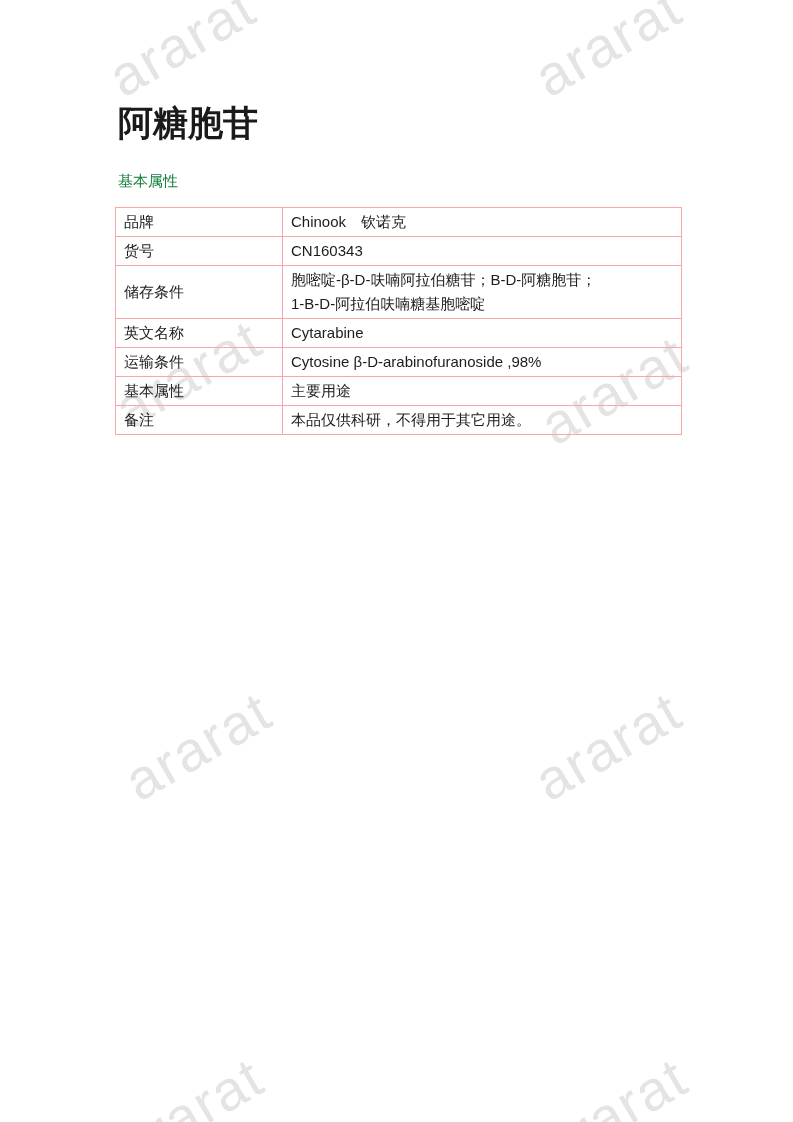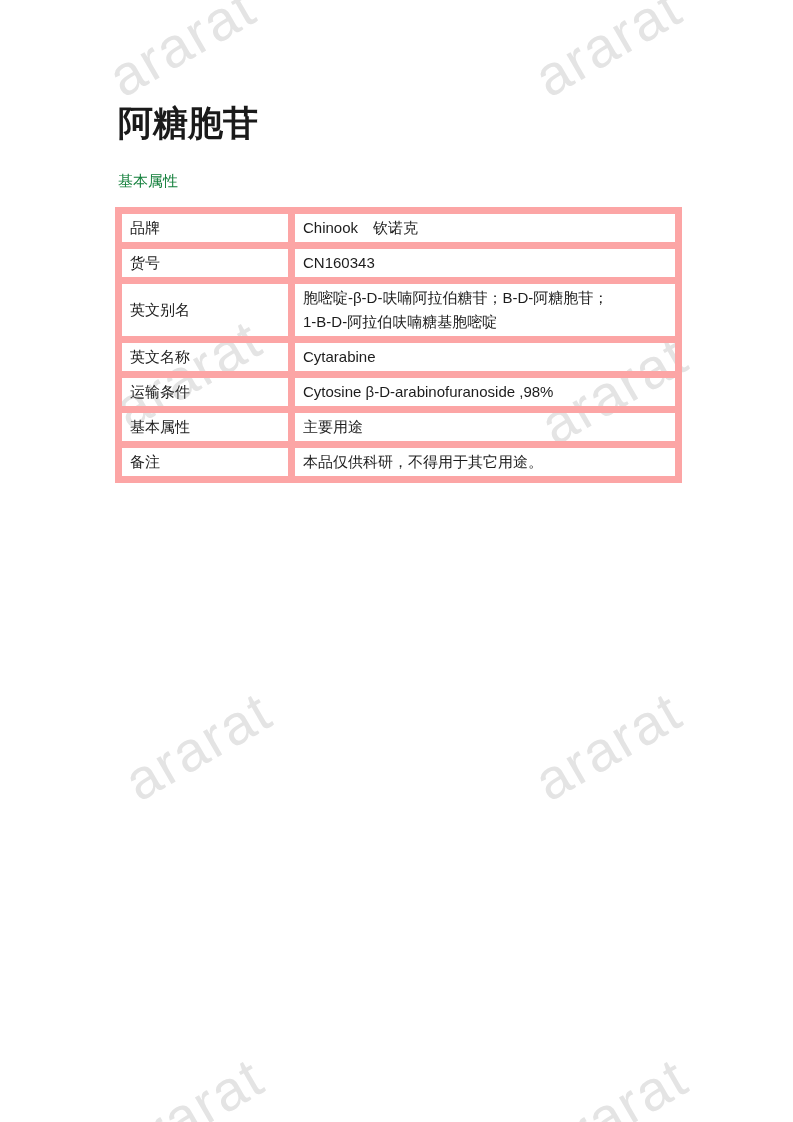--- a/index.html
+++ b/index.html
@@ -60,21 +60,21 @@
   table.props {
     position: absolute;
     left: 115px;
     top: 207px;
     width: 567px;
     border-collapse: collapse;
     table-layout: fixed;
     background: transparent;
   }
   table.props td {
-    border: 7px solid #fca5a5;
+    border: 1px solid #fca5a5;
     font-size: 15px;
     color: #1c1c1c;
     padding: 2px 8px;
     line-height: 24px;
     vertical-align: middle;
     background: transparent;
     white-space: pre-line;
     overflow: hidden;
   }
   td.label-cell { width: 150px; }
@@ -102,21 +102,21 @@
       <tbody>
           <tr>
             <td class="label-cell">品牌</td>
             <td class="value-cell">Chinook　钦诺克</td>
           </tr>
           <tr>
             <td class="label-cell">货号</td>
             <td class="value-cell">CN160343</td>
           </tr>
           <tr>
-            <td class="label-cell">英文别名</td>
+            <td class="label-cell">储存条件</td>
             <td class="value-cell">胞嘧啶-β-D-呋喃阿拉伯糖苷；B-D-阿糖胞苷；
 1-B-D-阿拉伯呋喃糖基胞嘧啶</td>
           </tr>
           <tr>
             <td class="label-cell">英文名称</td>
             <td class="value-cell">Cytarabine</td>
           </tr>
           <tr>
             <td class="label-cell">运输条件</td>
             <td class="value-cell">Cytosine β-D-arabinofuranoside ,98%</td>

